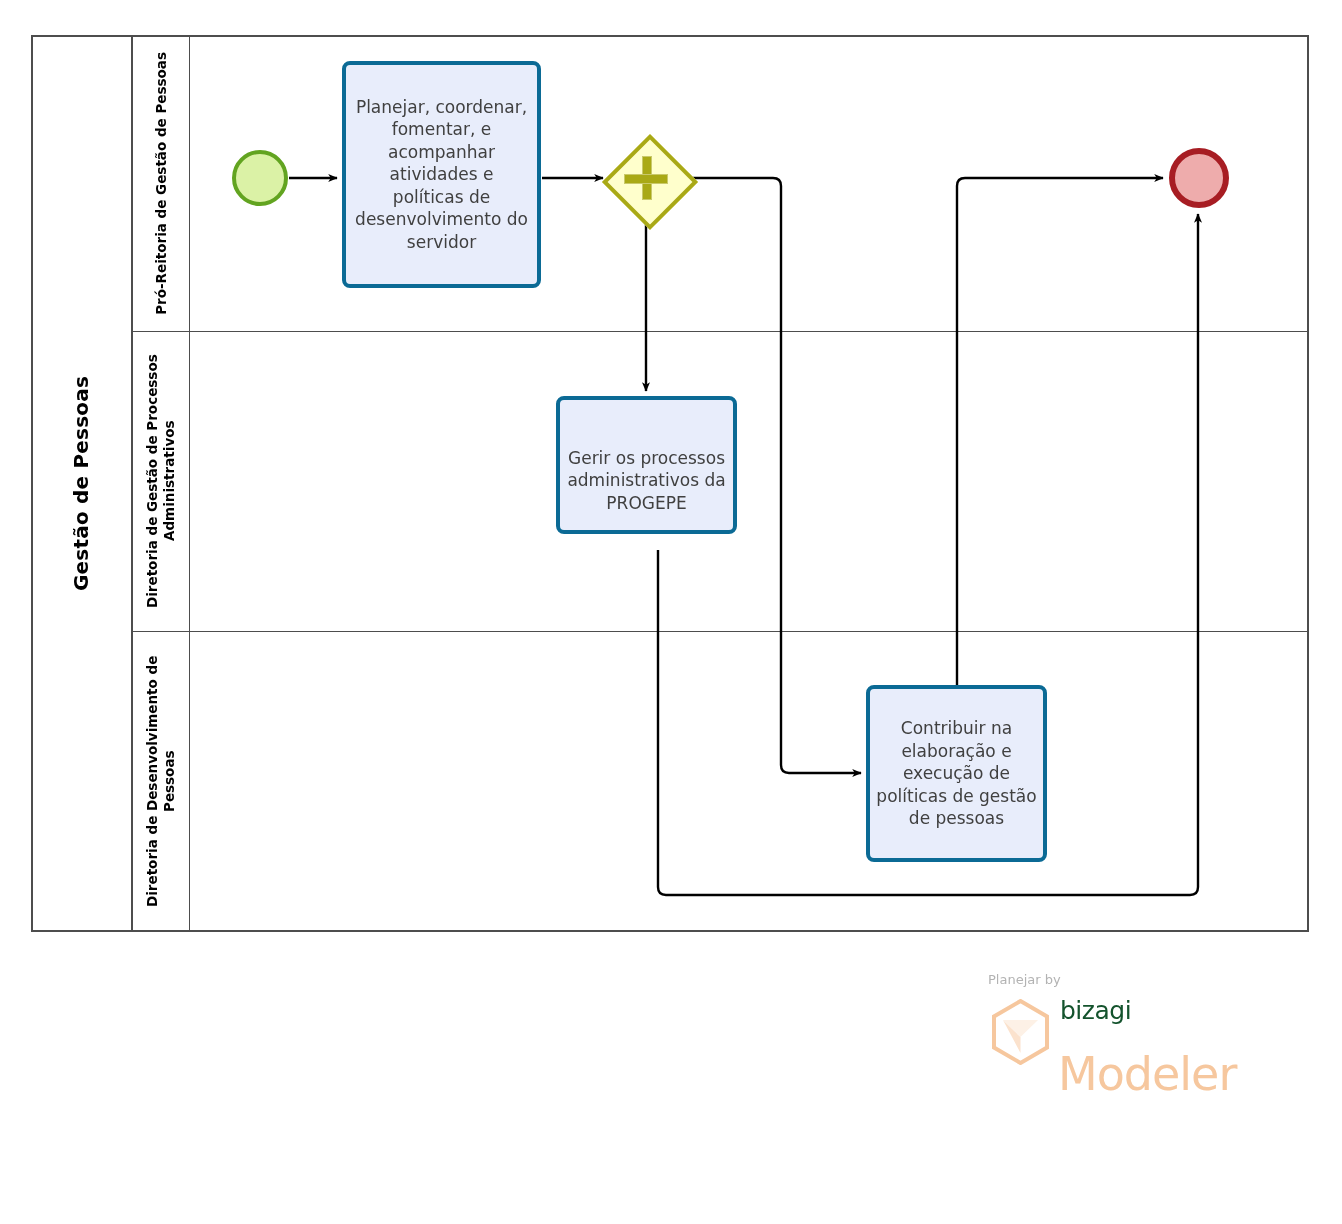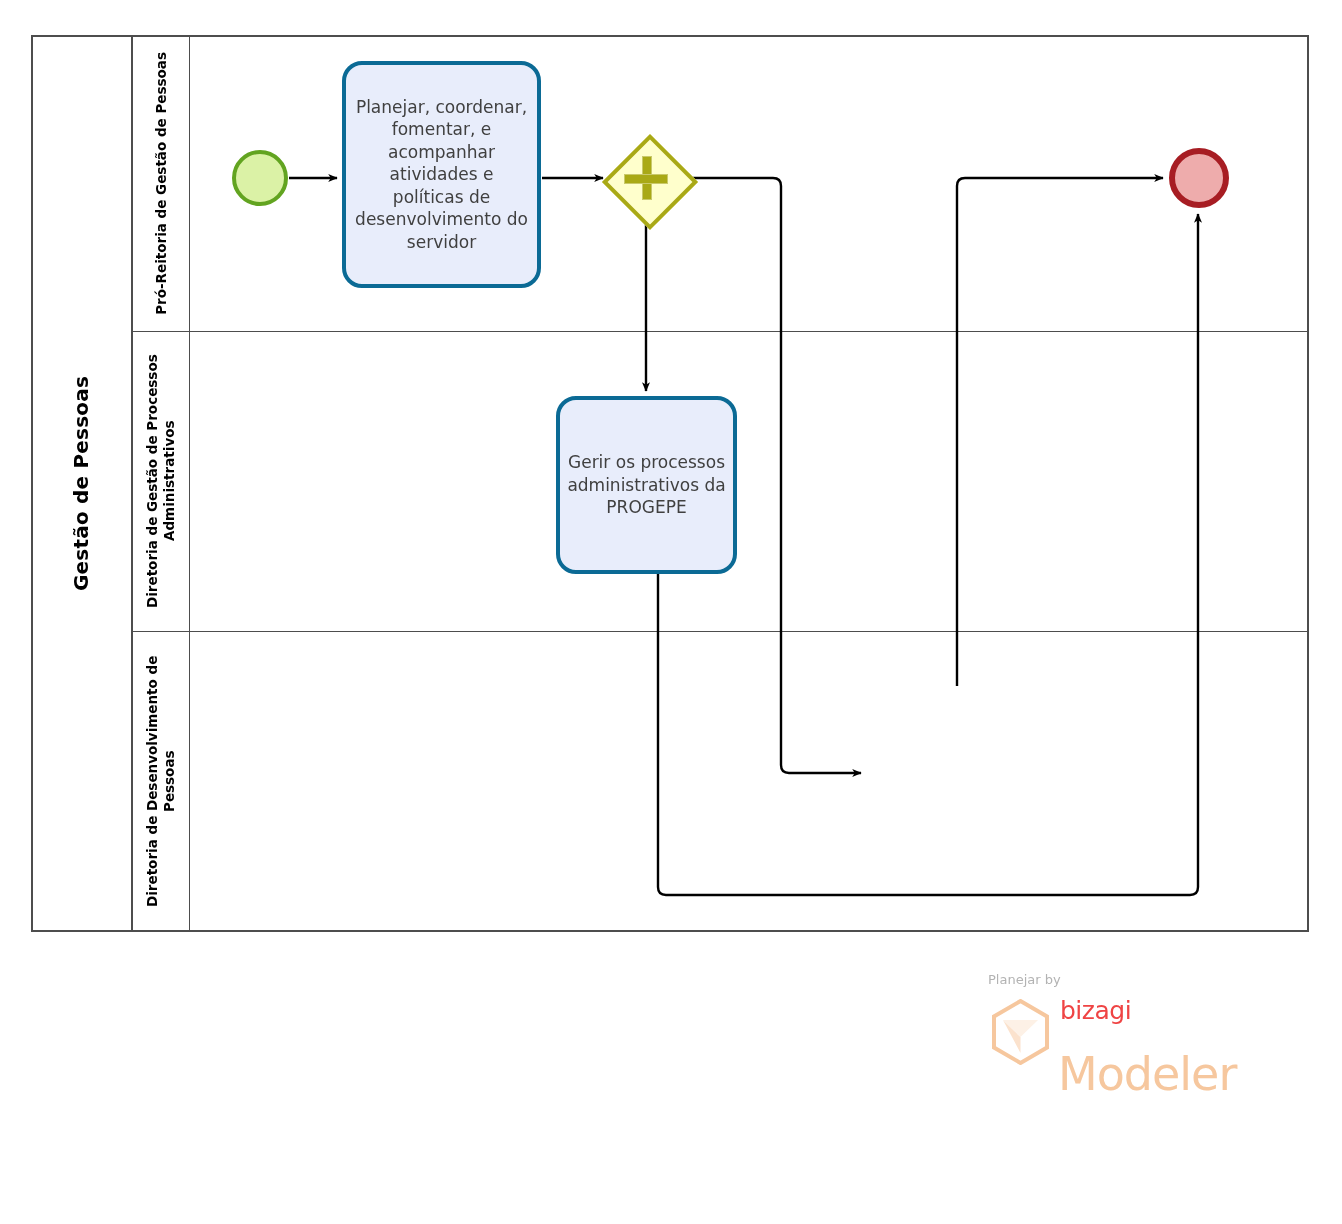--- a/index.html
+++ b/index.html
@@ -31,42 +31,42 @@
   #flow{position:absolute;left:0;top:0;width:1342px;height:1224px;pointer-events:none;}
 
   
   .ev{position:absolute;border-radius:50%;box-sizing:border-box;}
   .ev-start{left:232px;top:150px;width:56px;height:56px;
         background:#dbf2a6;border:4px solid #62a420;}
   .ev-end{left:1169px;top:148px;width:60px;height:60px;
         background:#eeacac;border:6px solid #a71d23;}
 
   .task{position:absolute;box-sizing:border-box;background:#e8edfb;
-        border:4px solid #0b6a95;border-radius:20px;
+        border:4px solid #0b6a95;border-radius:8px;
         display:flex;align-items:center;justify-content:center;
         text-align:center;color:#404040;font-size:17px;line-height:1.32;
         padding:16px 6px;}
   .t1{left:342px;top:61px;width:199px;height:227px;}
-  .t2{left:556px;top:396px;width:181px;height:178px;}
+  .t2{left:556px;top:396px;width:181px;height:138px;align-items:flex-end;}
   .t3{left:866px;top:685px;width:181px;height:177px;}
 
   .gw{position:absolute;left:608px;top:140px;width:76px;height:76px;}
   .gw .dia{position:absolute;left:8px;top:8px;width:60px;height:60px;
         background:#ffffcc;border:4px solid #a9a916;transform:rotate(45deg);}
   .gw .pv{position:absolute;left:34px;top:16px;width:10px;height:44px;
         background:#a9a916;border:1px solid #c9c96a;box-sizing:border-box;}
   .gw .ph{position:absolute;left:16px;top:34px;width:44px;height:10px;
         background:#a9a916;border:1px solid #c9c96a;box-sizing:border-box;}
 
   
   .wm{position:absolute;left:988px;top:972px;width:250px;height:100px;}
   .wm-pb{position:absolute;left:0;top:0;font-size:13px;color:#b3b3b3;
         font-family:"DejaVu Sans","Liberation Sans",sans-serif;}
   .wm-hex{position:absolute;left:2px;top:27px;}
-  .wm-bz{position:absolute;left:72px;top:24px;font-size:25px;color:#ef4444;
+  .wm-bz{position:absolute;left:72px;top:24px;font-size:25px;color:#14532d;
         letter-spacing:-.5px;font-family:"DejaVu Sans","Liberation Sans",sans-serif;}
   .wm-md{position:absolute;left:70px;top:44px;font-size:46px;color:#f6c79e;
         letter-spacing:-1px;font-family:"DejaVu Sans","Liberation Sans",sans-serif;margin-top:31px;}
 </style>
 </head>
 <body>
 
 <div id="canvas">
 
   <div class="pool"></div>
@@ -126,20 +126,23 @@
   <div class="gw">
     <div class="dia"></div>
     <div class="pv"></div>
     <div class="ph"></div>
   </div>
 
   <div class="task t2">
     <span>Gerir os processos administrativos da PROGEPE</span>
   </div>
 
+  <div class="task t3">
+    <span>Contribuir na elaboração e execução de políticas de gestão de pessoas</span>
+  </div>
 
   <div class="ev ev-end"></div>
 
   <div class="wm">
     <div class="wm-pb">Planejar by</div>
     <svg class="wm-hex" width="62" height="66" viewBox="0 0 62 66">
       <path d="M30.5,2 L57,17.5 L57,48.5 L30.5,64 L4,48.5 L4,17.5 Z" fill="none" stroke="#f6c79e" stroke-width="4"></path>
       <path d="M13,21 L30.5,38 L30.5,54 Z" fill="#fbe2cd"></path>
       <path d="M13,21 L48,21 L30.5,38 Z" fill="#fdf1e6"></path>
     </svg>

